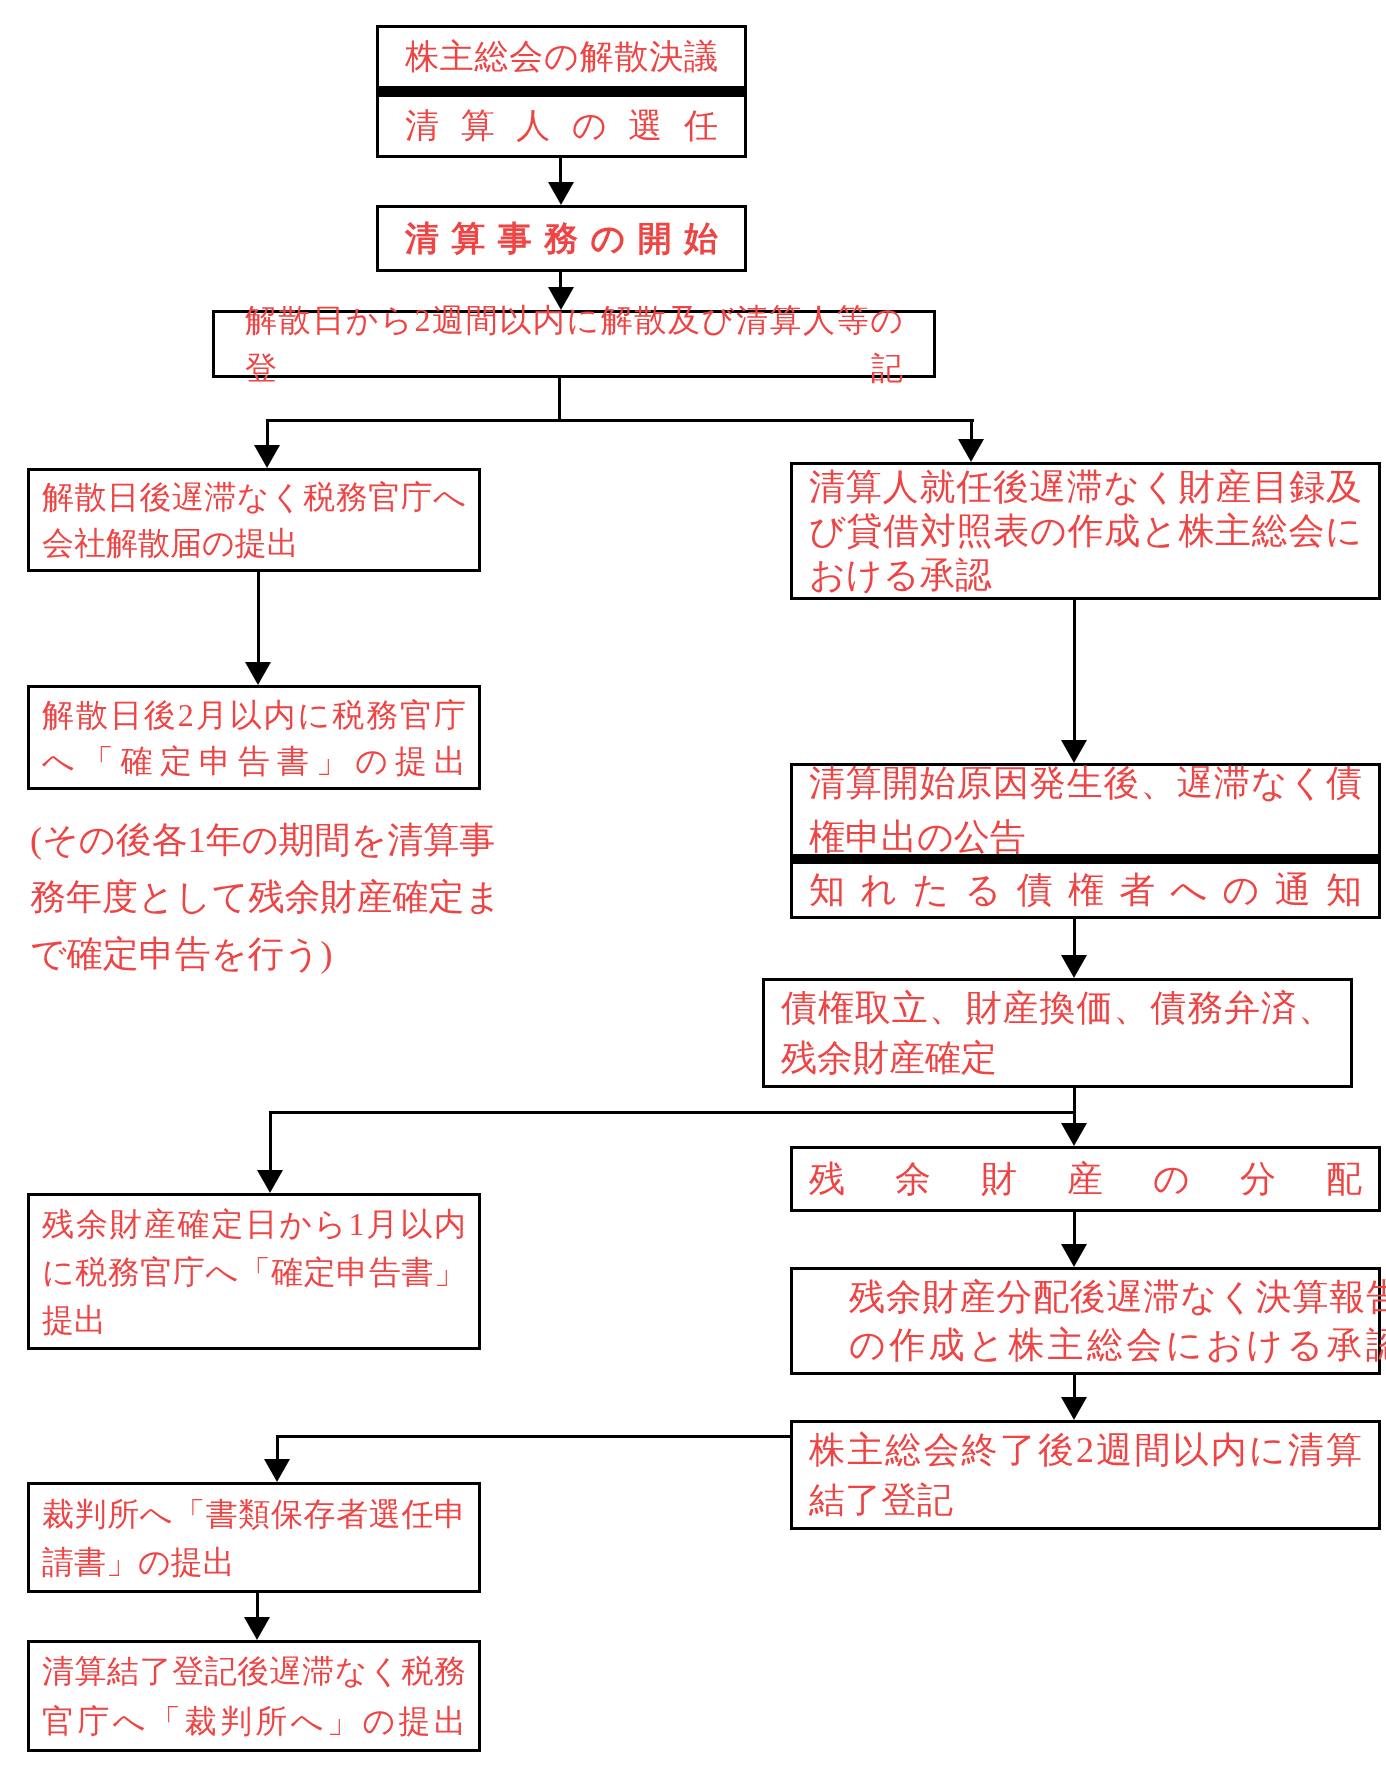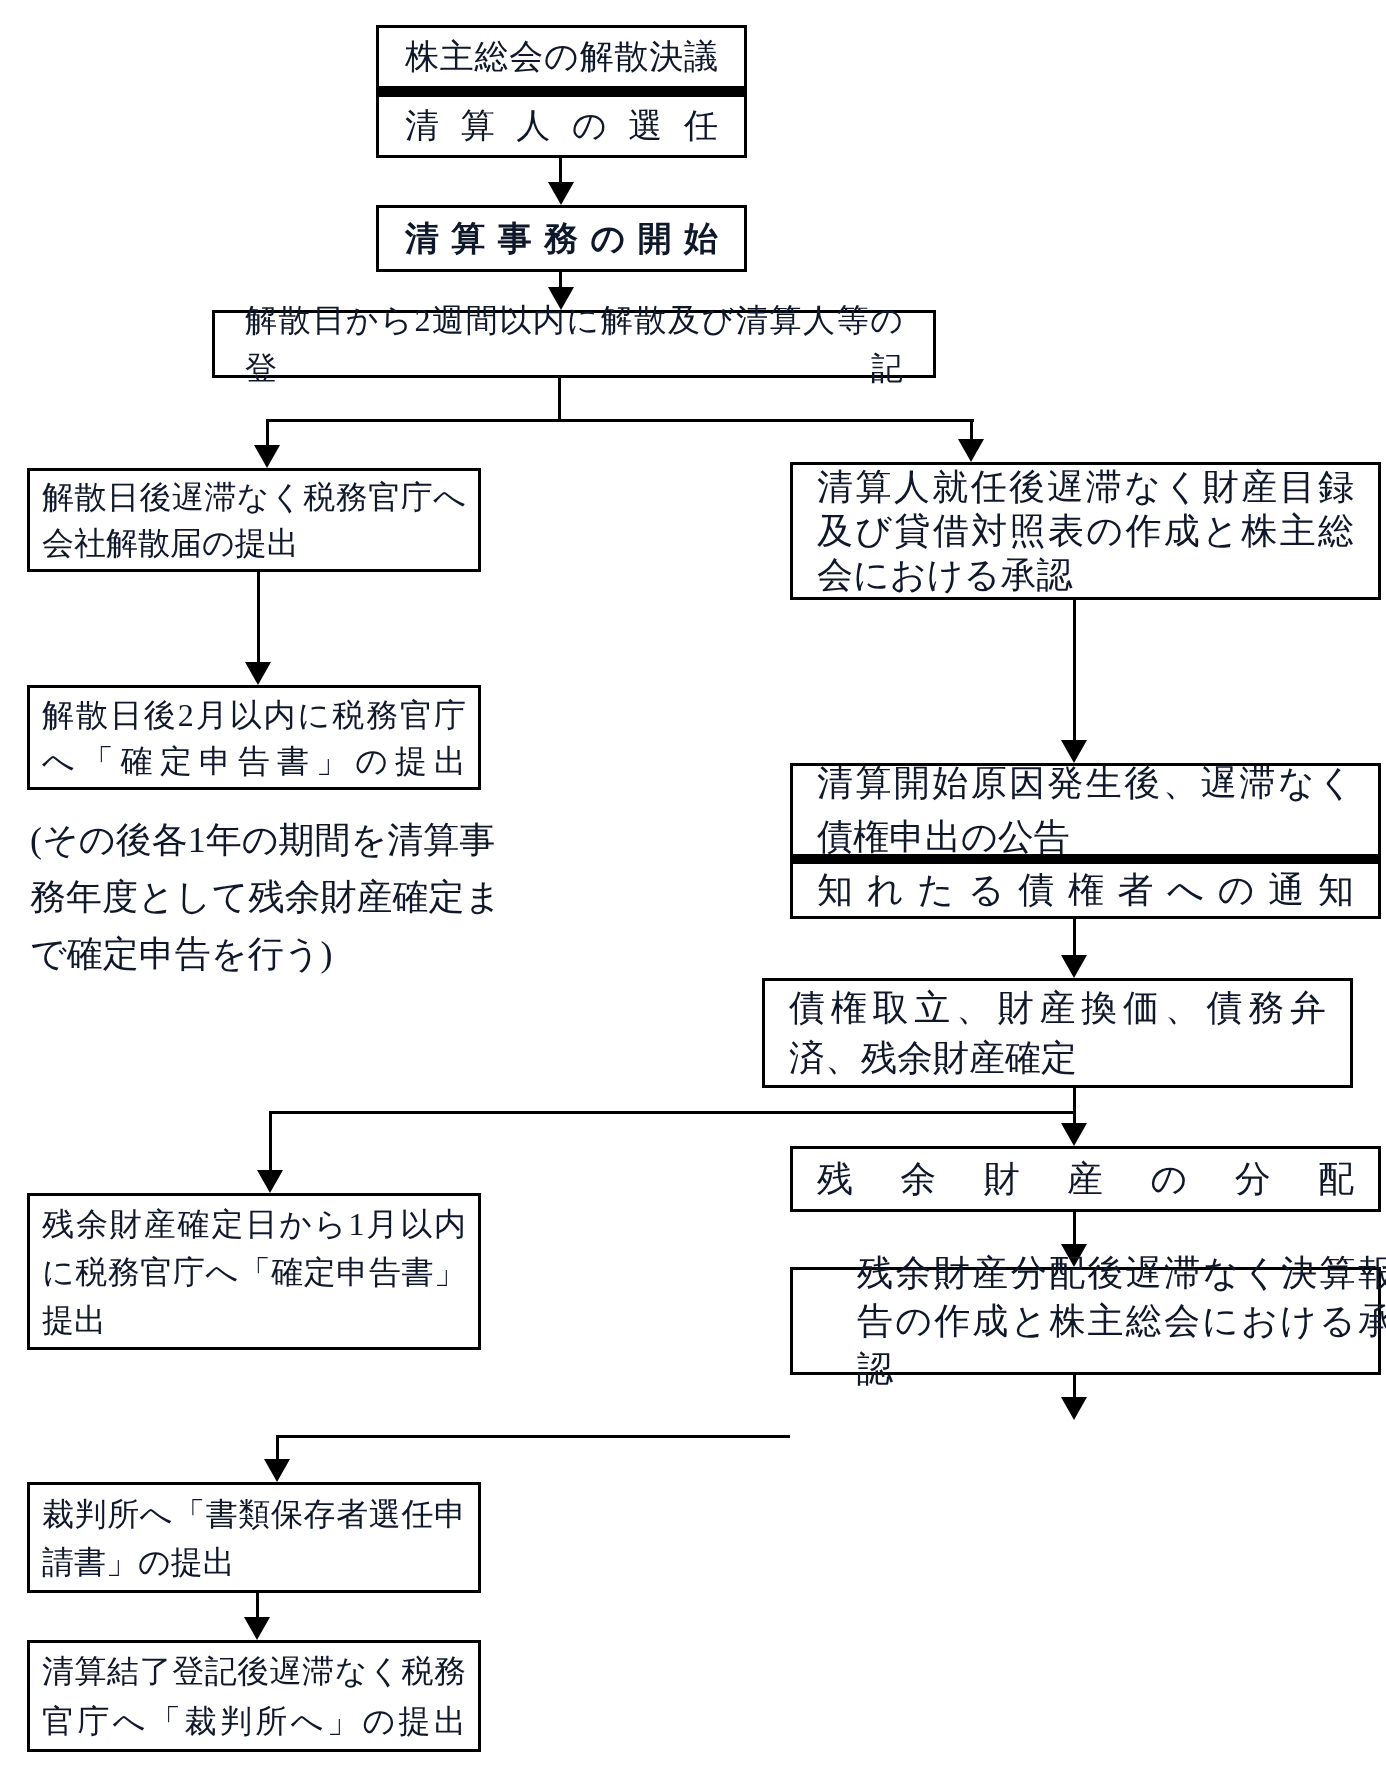--- a/index.html
+++ b/index.html
@@ -1,35 +1,35 @@
 <!DOCTYPE html>
 <html><head>
 <meta charset="utf-8">
 <style>
   html,body{margin:0;padding:0;background:#ffffff;}
   .canvas{
     position:relative;
     width:1386px;height:1776px;
     background:#ffffff;
-    color:#0f172a;
+    color:#ef4444;
     font-family:"Liberation Serif","DejaVu Serif",serif;
   }
   .box{
     position:absolute;
     box-sizing:border-box;
     border:3px solid #000;
     background:#fff;
     display:flex;flex-direction:column;justify-content:center;
   }
   .row{box-sizing:border-box;display:flex;flex-direction:column;justify-content:center;}
   .txt{width:100%;box-sizing:border-box;}
   .just{text-align:justify;text-align-last:left;}
   .dist{text-align:justify;text-align-last:justify;}
   .fL{font-size:32px;line-height:48px;padding:0 12px;}
-  .fR{font-size:36px;line-height:50px;padding:0 24px;}
+  .fR{font-size:36px;line-height:50px;padding:0 16px;}
   .fT{font-size:34px;line-height:48px;padding:0 26px;}
   .vline,.hline{position:absolute;background:#000;}
   .divider{width:100%;background:#000;}
   .ah{
     position:absolute;width:0;height:0;
     border-left:13px solid transparent;
     border-right:13px solid transparent;
     border-top:23px solid #000;
   }
   .note{
@@ -129,20 +129,23 @@
   <div class="vline" style="left:1073px;top:1212px;width:3px;height:35px;"></div>
   <div class="ah" style="left:1061px;top:1244px;"></div>
 
   <div class="box" style="left:790px;top:1267px;width:591px;height:108px;">
     <div class="txt dist fR" style="line-height:48px;margin-left:40px;">残余財産分配後遅滞なく決算報告の作成と株主総会における承認</div>
   </div>
 
   <div class="vline" style="left:1073px;top:1375px;width:3px;height:25px;"></div>
   <div class="ah" style="left:1061px;top:1397px;"></div>
 
+  <div class="box" style="left:790px;top:1420px;width:591px;height:110px;">
+    <div class="txt just fR">株主総会終了後2週間以内に清算結了登記</div>
+  </div>
 
   <div class="hline" style="left:276px;top:1435px;width:514px;height:3px;"></div>
   <div class="vline" style="left:276px;top:1435px;width:3px;height:27px;"></div>
   <div class="ah" style="left:264px;top:1459px;"></div>
 
   <div class="box" style="left:27px;top:1482px;width:454px;height:111px;">
     <div class="txt just fL">裁判所へ「書類保存者選任申請書」の提出</div>
   </div>
 
   <div class="vline" style="left:256px;top:1593px;width:3px;height:27px;"></div>

